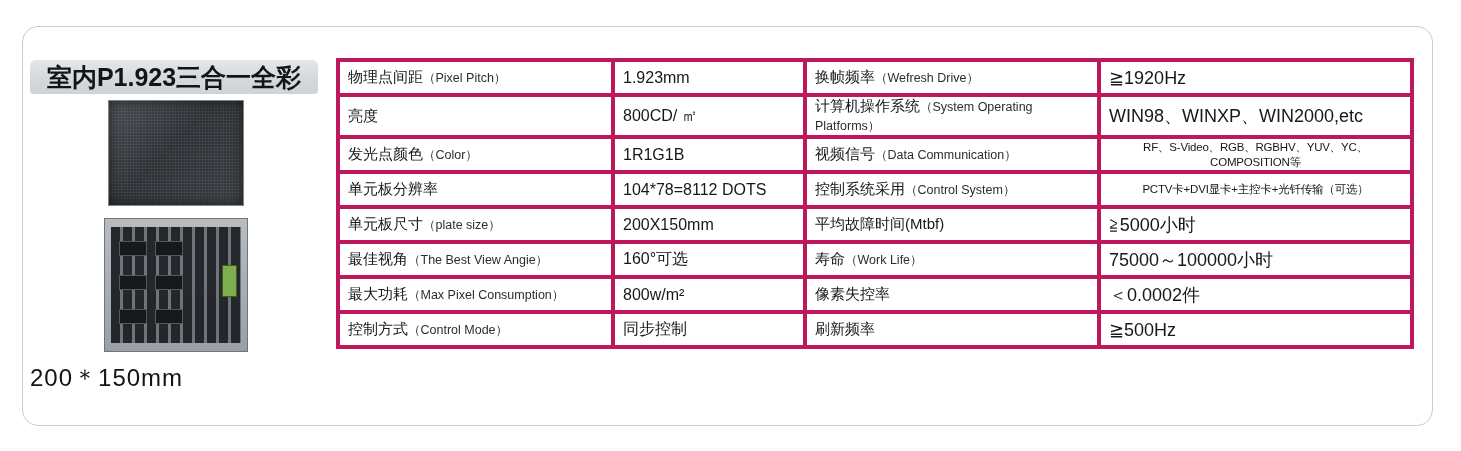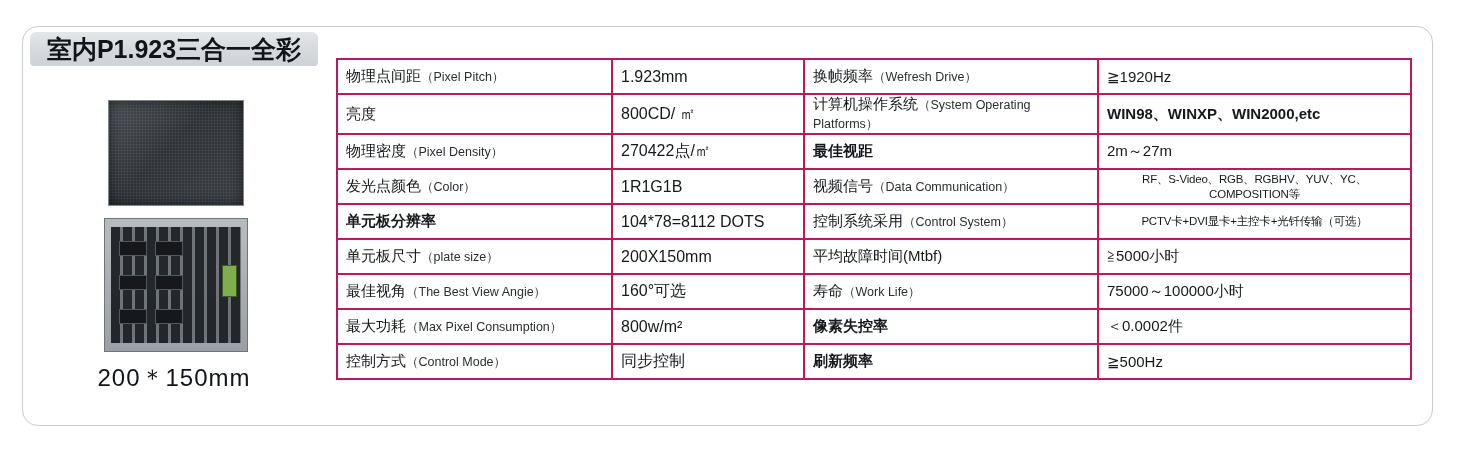--- a/index.html
+++ b/index.html
@@ -41,20 +41,21 @@
   }
   .title-plate {
     position: relative;
     width: 288px;
     height: 34px;
     background: linear-gradient(to bottom, #e4e6e8 0%, #d6d9dc 55%, #cfd2d6 100%);
     border-radius: 6px 6px 4px 4px;
     display: flex;
     align-items: center;
     justify-content: center;
+    margin-top: 28px;
   }
   .title-plate .title-text {
     font-size: 25px;
     font-weight: bold;
     color: #111418;
     letter-spacing: 0px;
     white-space: nowrap;
   }
   .module-img {
     position: absolute;
@@ -105,52 +106,52 @@
     width: 13px;
     height: 30px;
     background: #7fae4e;
     border: 1px solid #3f5c24;
   }
   .size-label {
     position: absolute;
     left: 0;
     top: 330px;
     width: 288px;
-    text-align: center;
+    text-align: left;
     font-size: 24px;
     color: #111418;
     letter-spacing: 1px;
   }
   
   .spec-table {
     position: absolute;
     left: 336px;
     top: 58px;
     width: 1074px;
     border-collapse: collapse;
     table-layout: fixed;
   }
   .spec-table td {
-    border: 2px solid #be185d;
+    border: 4px solid #be185d;
     height: 35px;
     padding: 0 8px;
     vertical-align: middle;
     color: #15181c;
     box-sizing: border-box;
   }
   .col-a { width: 275px; font-size: 15px; }
   .col-b { width: 192px; font-size: 16px; }
   .col-c { width: 294px; font-size: 15px; }
-  .col-d { width: 313px; font-size: 15px; }
+  .col-d { width: 313px; font-size: 18px; }
   .small-note {
     font-size: 12.5px;
     color: #2a2e33;
   }
   .bold {
-    font-weight: bold;
+    font-weight: normal;
   }
   .tiny {
     font-size: 11.5px;
     letter-spacing: -0.2px;
     text-align: center;
   }
 </style>
 </head>
 <body>
 
@@ -188,26 +189,20 @@
         <td class="col-d">≧1920Hz</td>
       </tr>
 
       <tr>
         <td class="col-a"><span>亮度</span><span class="small-note"></span></td>
         <td class="col-b">800CD/ ㎡</td>
         <td class="col-c"><span>计算机操作系统</span><span class="small-note">（System Operating Platforms）</span></td>
         <td class="col-d bold">WIN98、WINXP、WIN2000,etc</td>
       </tr>
 
-      <tr>
-        <td class="col-a"><span>物理密度</span><span class="small-note">（Pixel Density）</span></td>
-        <td class="col-b">270422点/㎡</td>
-        <td class="col-c bold"><span>最佳视距</span><span class="small-note"></span></td>
-        <td class="col-d">2m～27m</td>
-      </tr>
 
       <tr>
         <td class="col-a"><span>发光点颜色</span><span class="small-note">（Color）</span></td>
         <td class="col-b">1R1G1B</td>
         <td class="col-c"><span>视频信号</span><span class="small-note">（Data Communication）</span></td>
         <td class="col-d tiny">RF、S-Video、RGB、RGBHV、YUV、YC、COMPOSITION等</td>
       </tr>
 
       <tr>
         <td class="col-a bold"><span>单元板分辨率</span><span class="small-note"></span></td>

